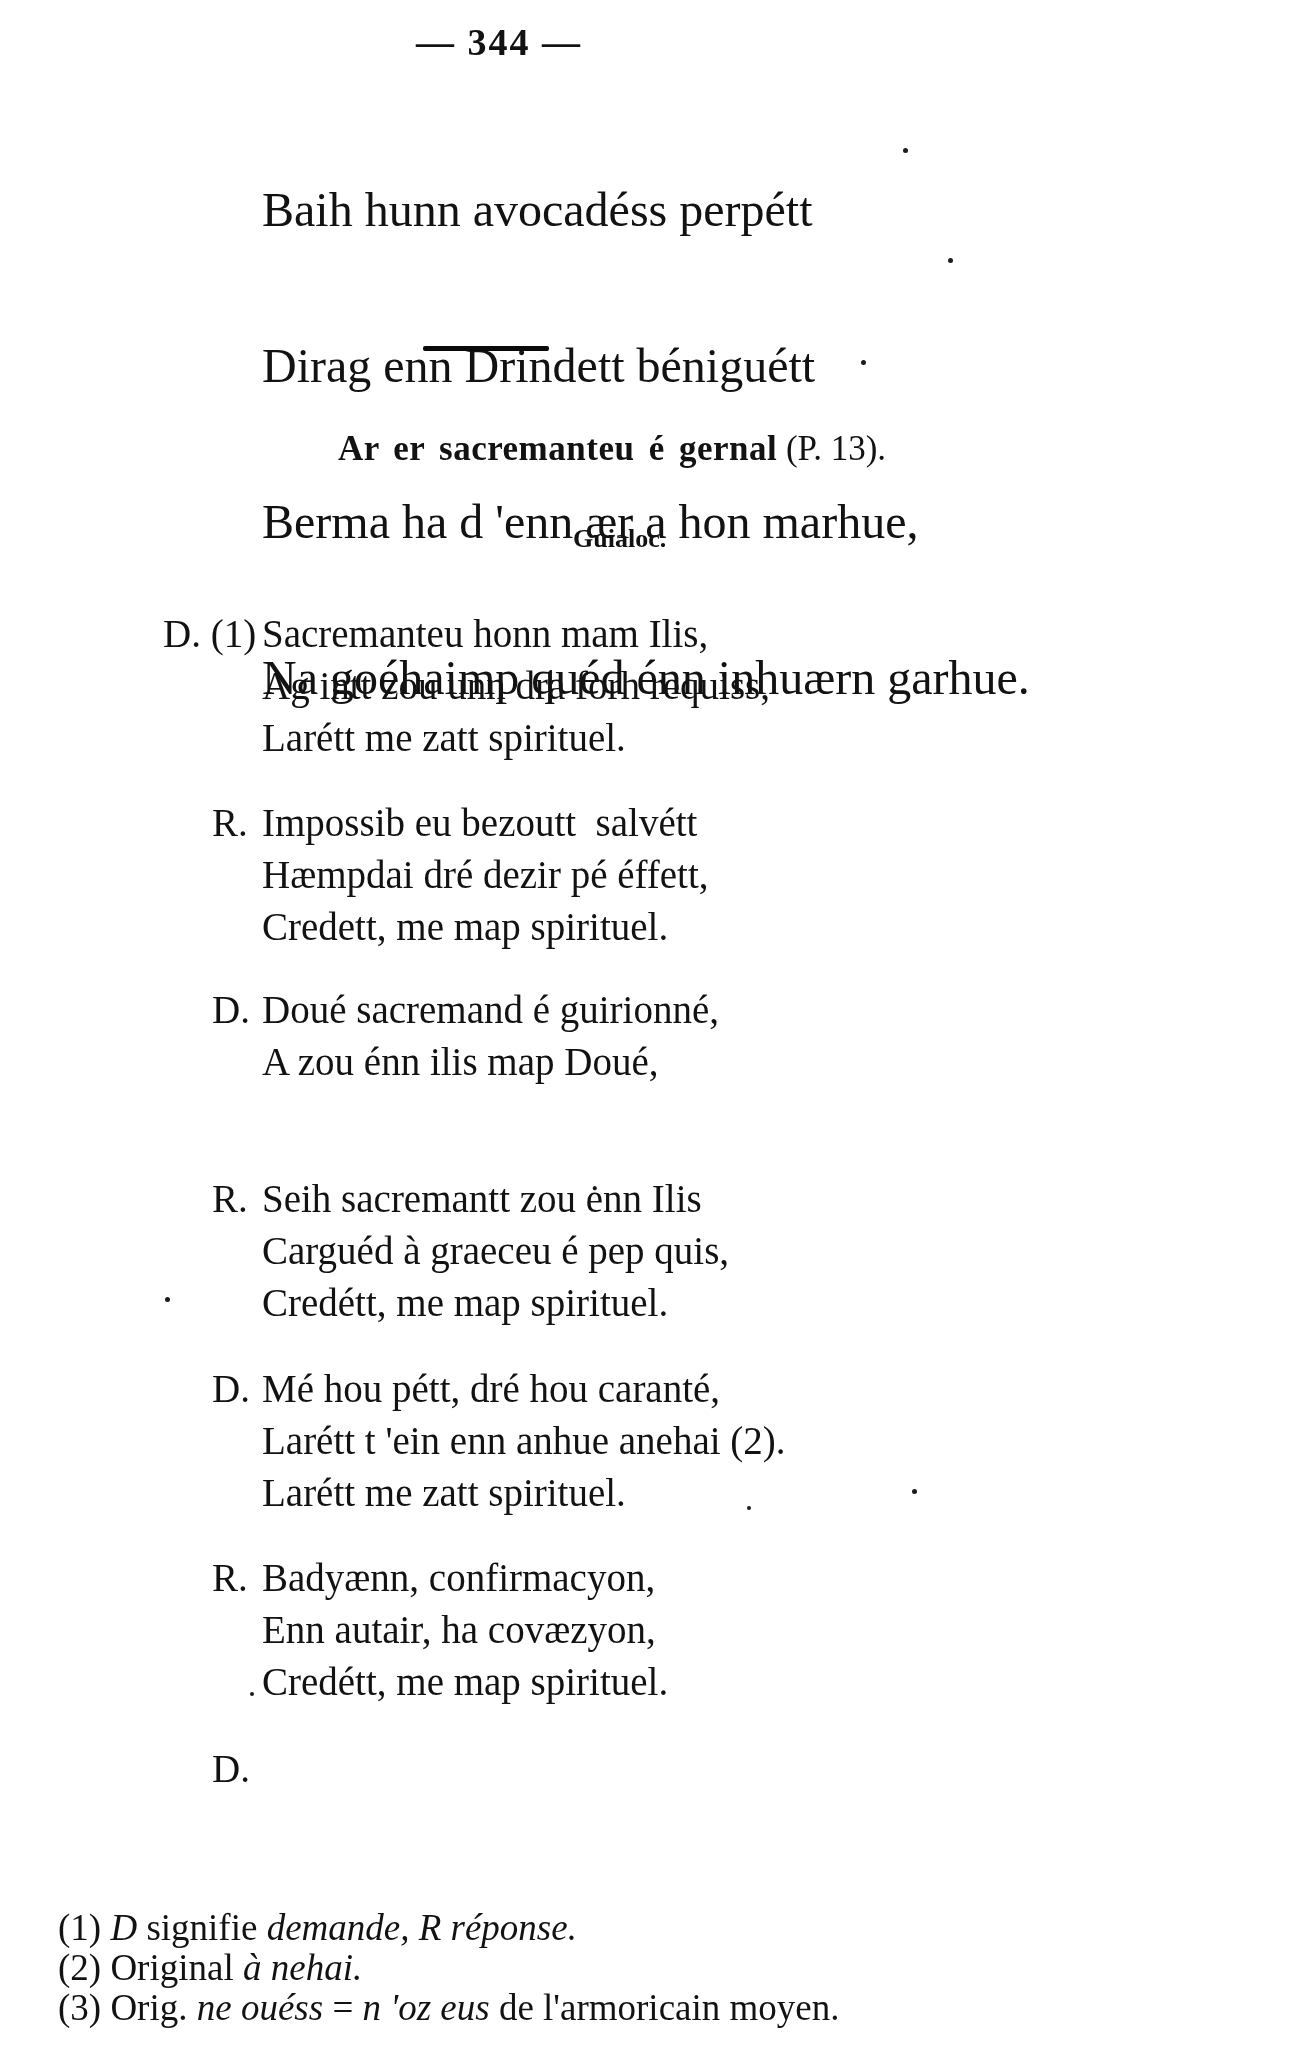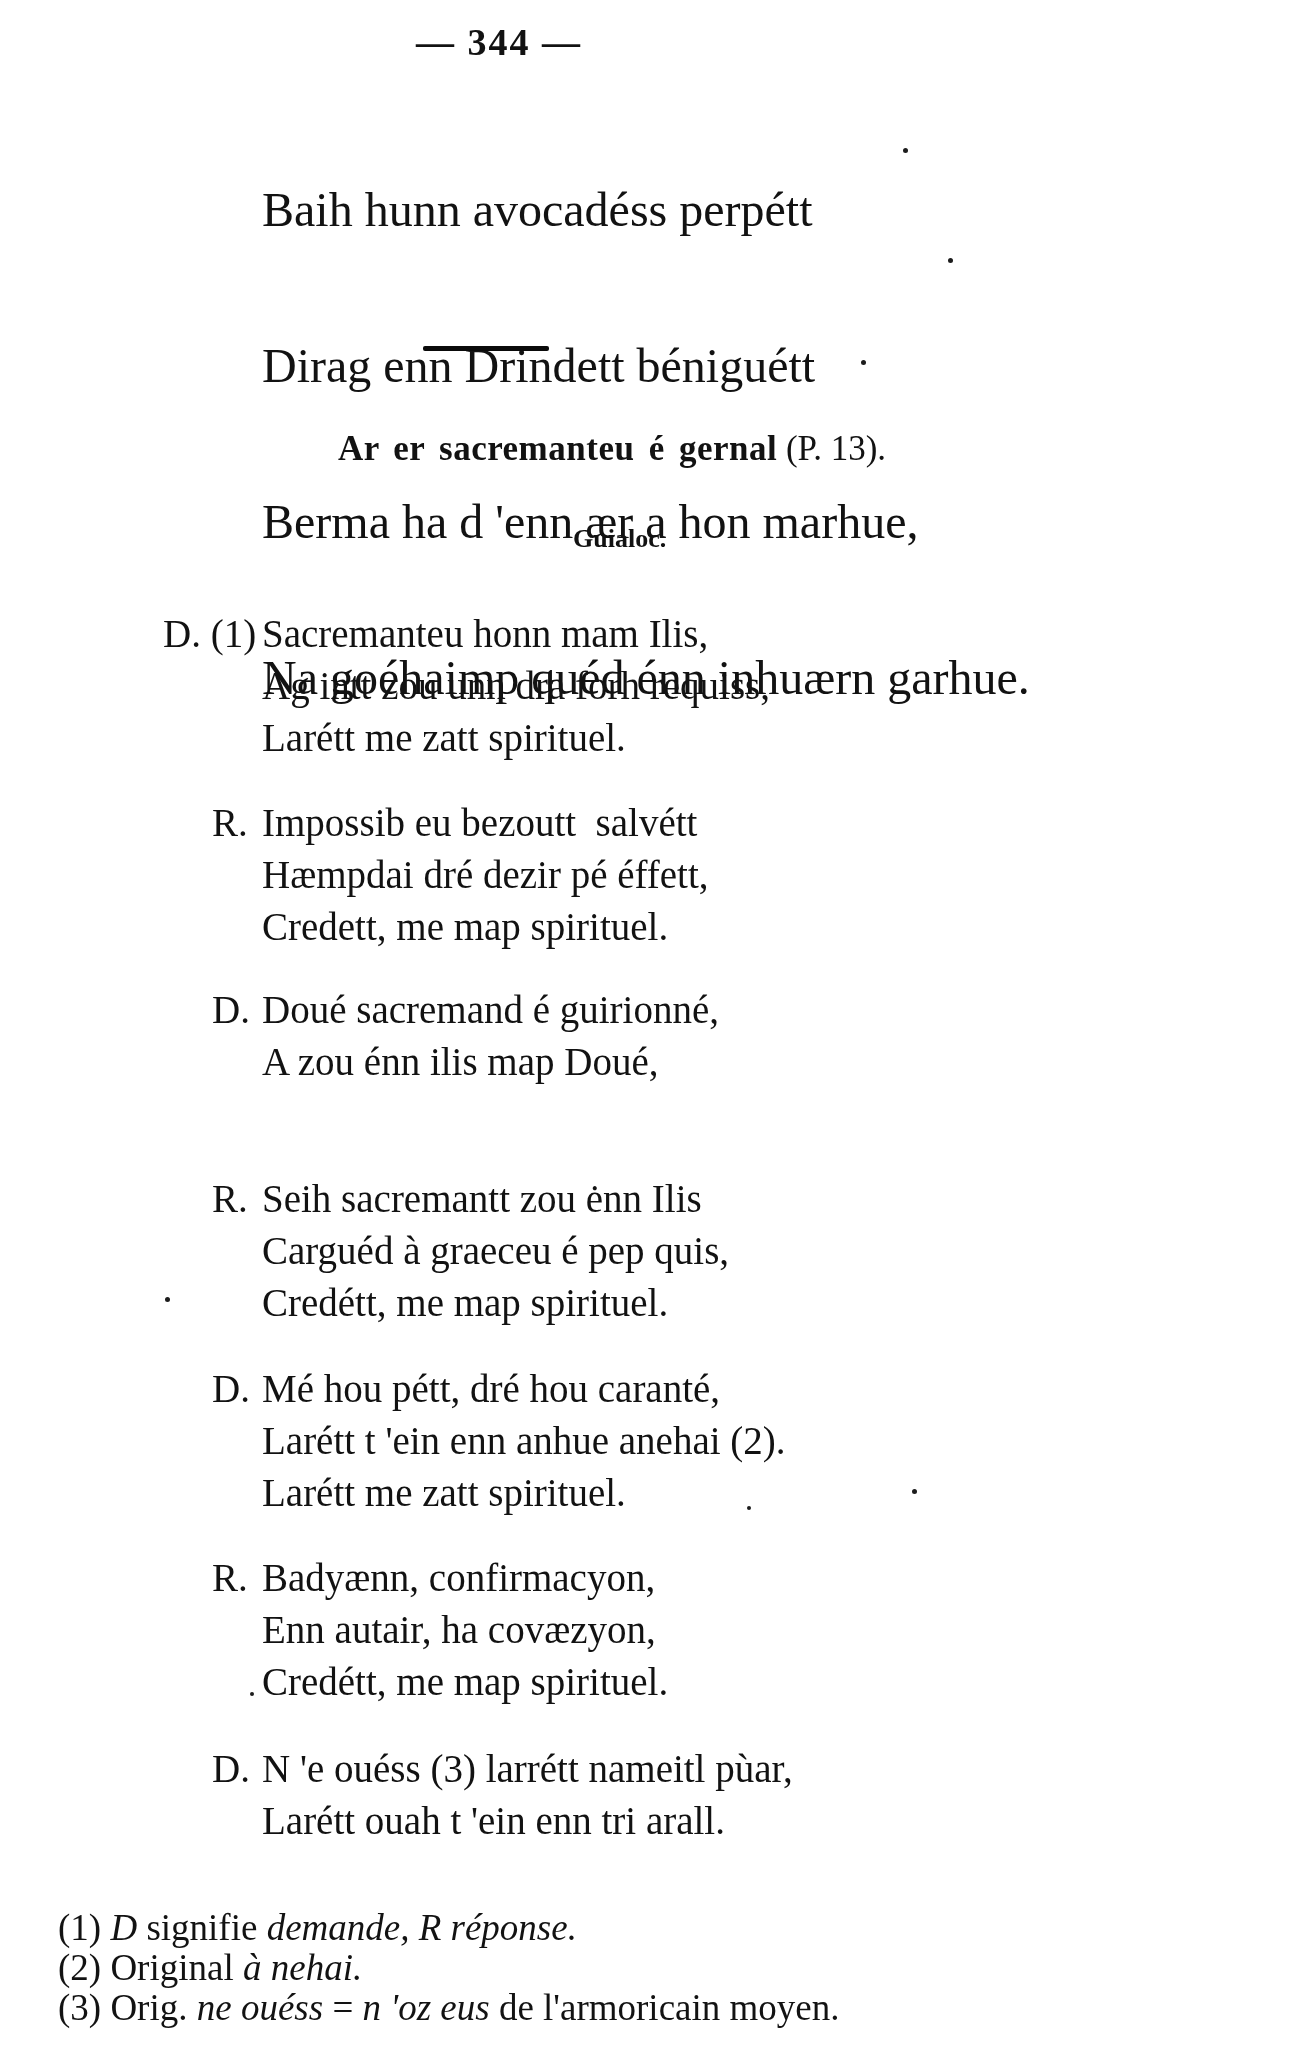--- a/index.html
+++ b/index.html
@@ -122,24 +122,20 @@
     <span class="marker m-std">R.</span>
     <div class="lines">
       <div class="sline">Badyænn, confirmacyon,</div>
       <div class="sline">Enn autair, ha covæzyon,</div>
       <div class="sline">Credétt, me map spirituel.</div>
     </div>
   </div>
 
   <div class="stanza" style="top:1743px">
     <span class="marker m-std">D.</span>
-    <div class="lines">
-      <div class="sline">N 'e ouéss (3) larrétt nameitl pùar,</div>
-      <div class="sline">Larétt ouah t 'ein enn tri arall.</div>
-    </div>
   </div>
 
   <div class="footnotes">
     <div class="fn"><span>(1) </span><span class="it">D</span><span> signifie </span><span class="it">demande, R réponse.</span></div>
     <div class="fn"><span>(2) Original </span><span class="it">à nehai.</span></div>
     <div class="fn"><span>(3) Orig. </span><span class="it">ne ouéss</span><span> = </span><span class="it">n 'oz eus</span><span> de l'armoricain moyen.</span></div>
   </div>
 
   <div class="speck" style="left:903px;top:148px;width:5px;height:5px;"></div>
   <div class="speck" style="left:948px;top:258px;width:5px;height:5px;"></div>

